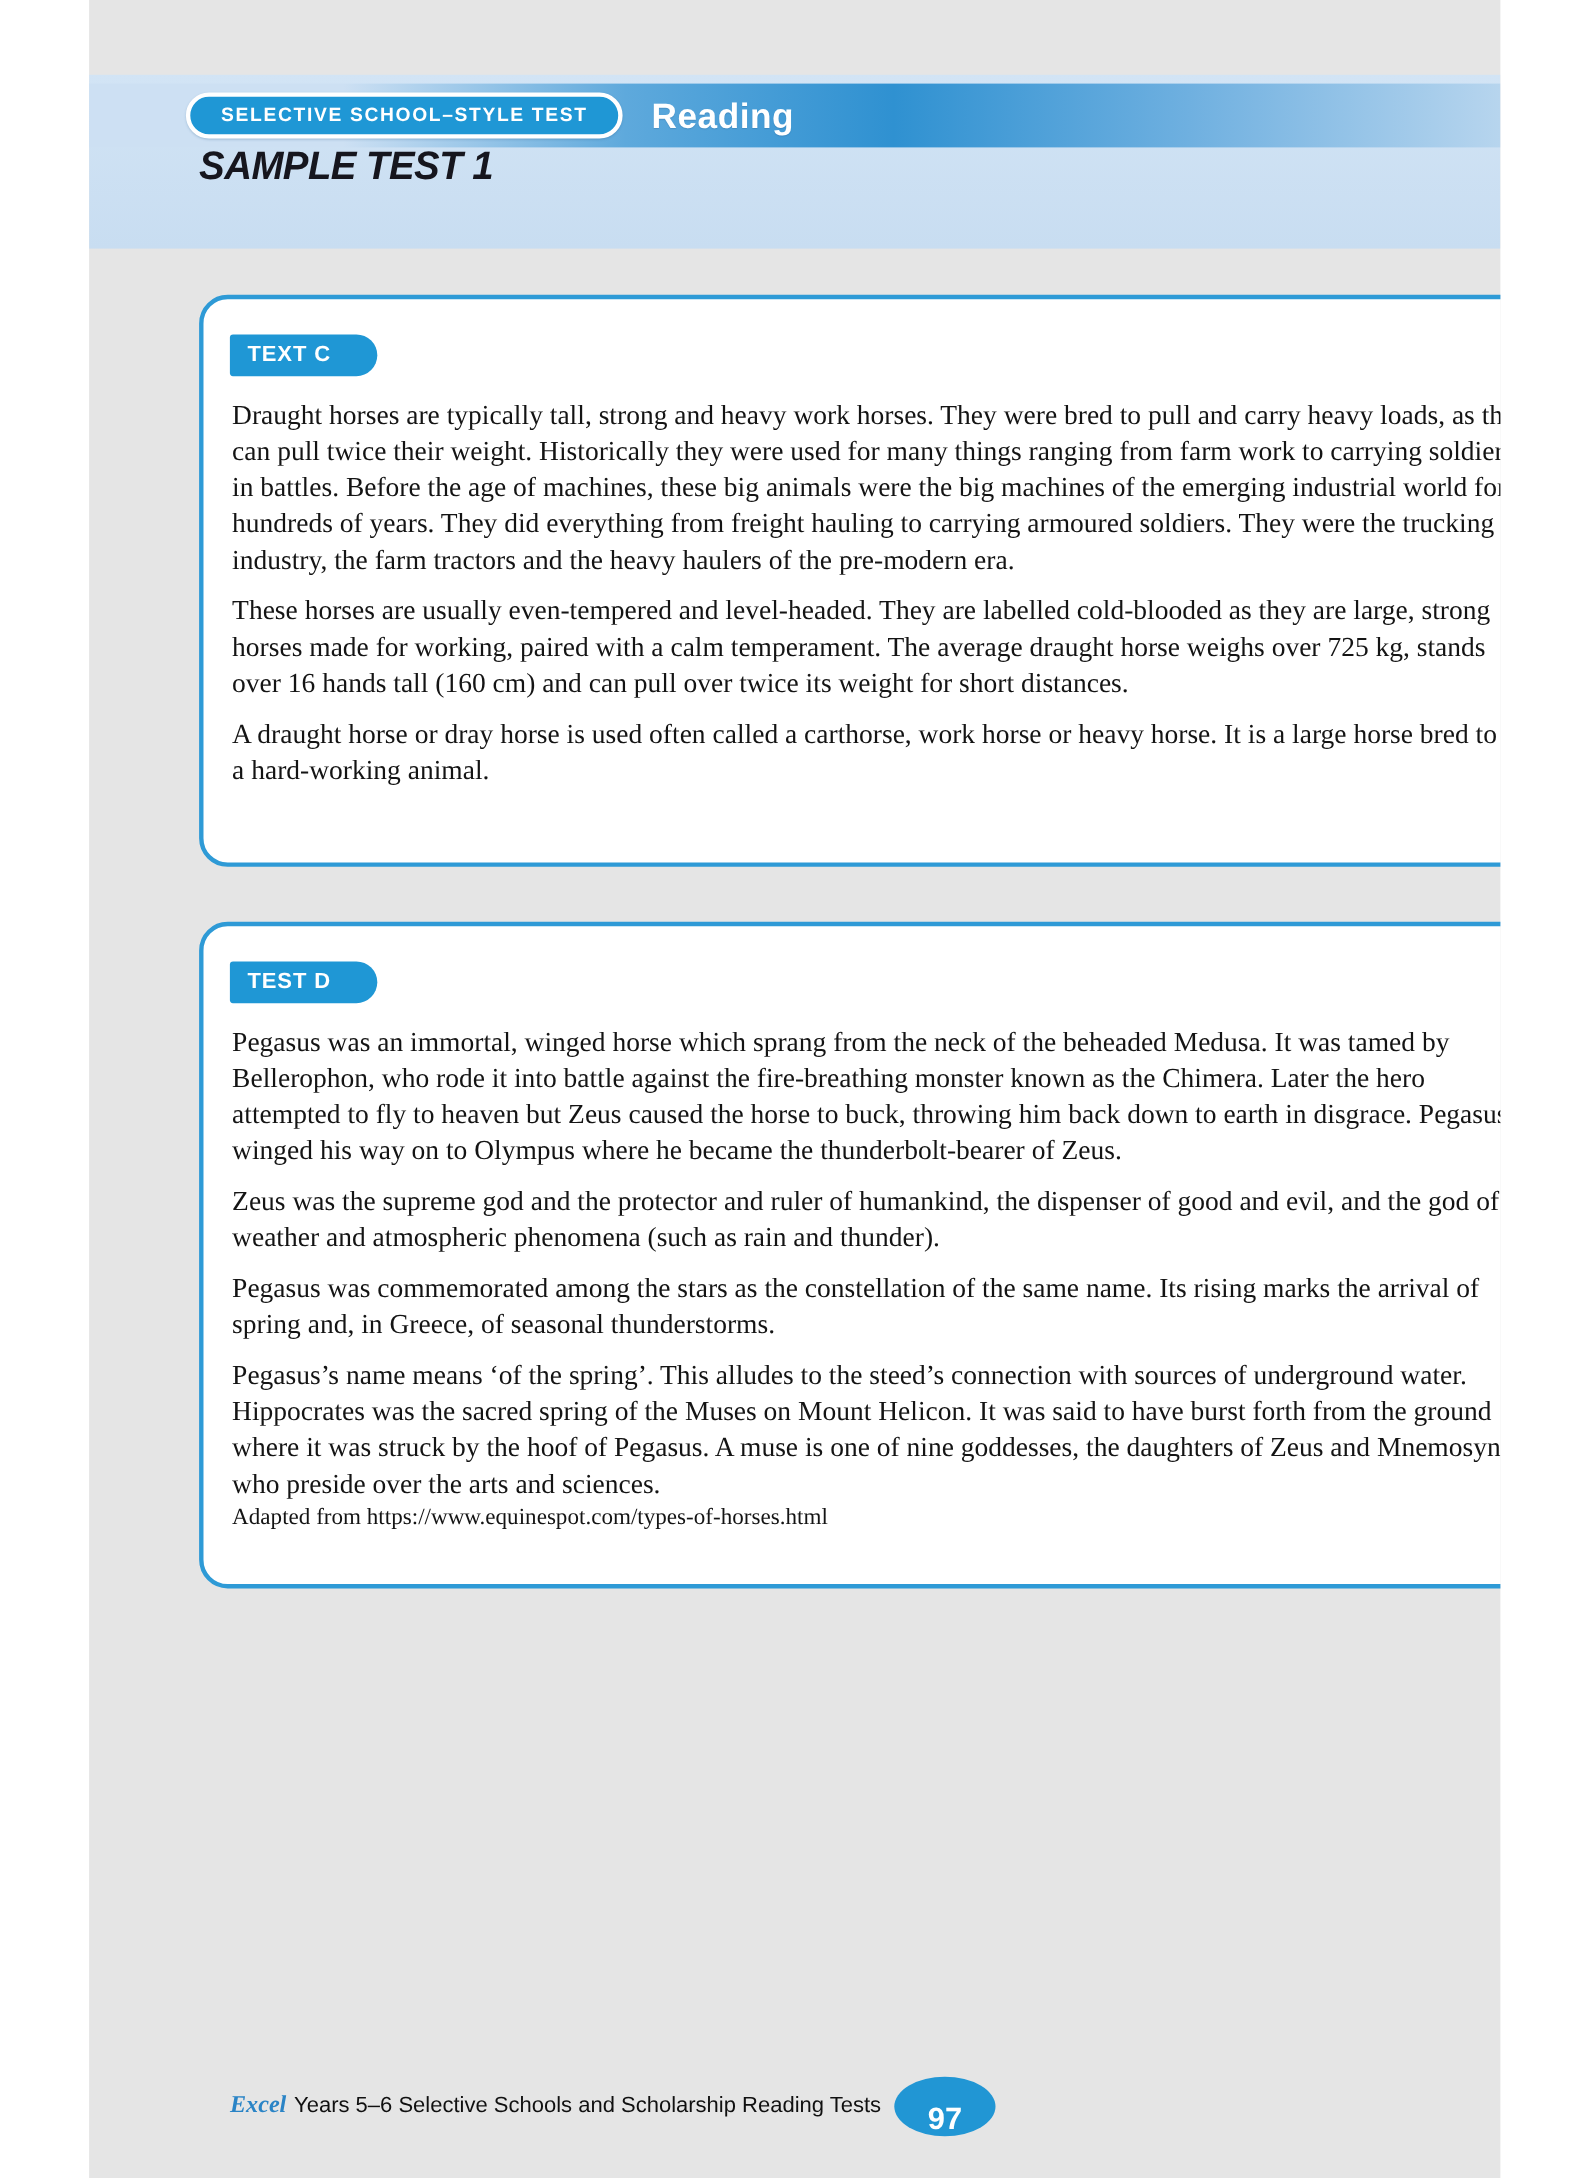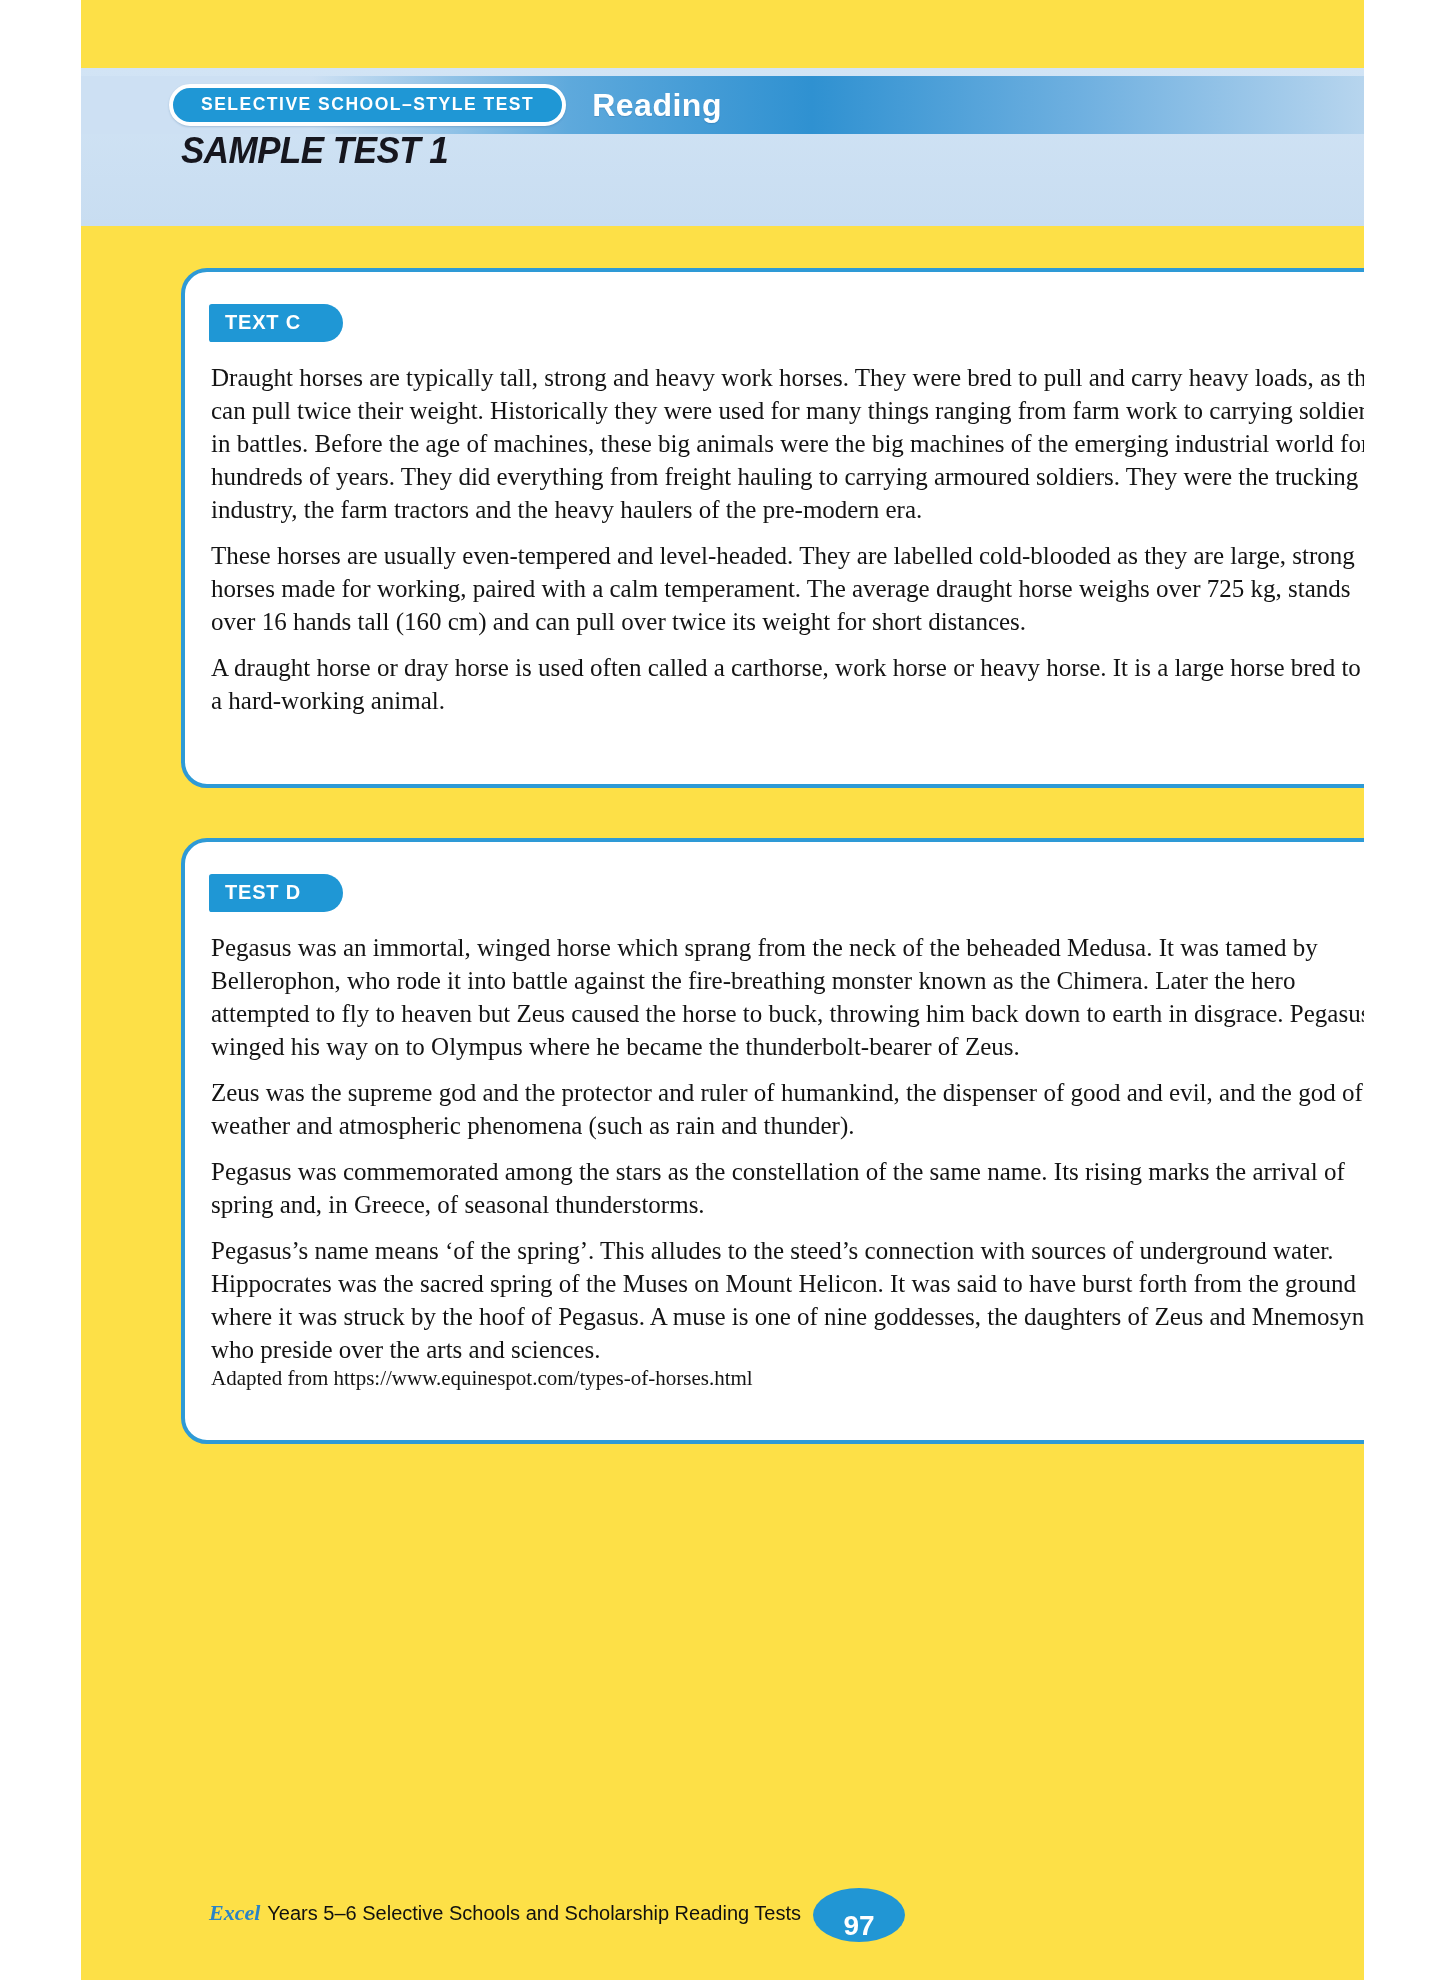--- a/index.html
+++ b/index.html
@@ -1,21 +1,21 @@
 <!DOCTYPE html>
 <html><head>
 <meta charset="utf-8">
 <style>
   html, body { margin: 0; padding: 0; background: #ffffff; }
   .page {
     position: relative;
     width: 1283px;
     height: 1980px;
     margin: 0 auto;
-    background: #fde047;
+    background: #e5e5e5;
     overflow: hidden;
     font-family: "Liberation Sans", sans-serif;
   }
 
   
   .band {
     position: absolute;
     top: 68px; left: 0;
     width: 100%; height: 158px;
     background: linear-gradient(180deg, #d2e4f5 0%, #c8ddf1 100%);

